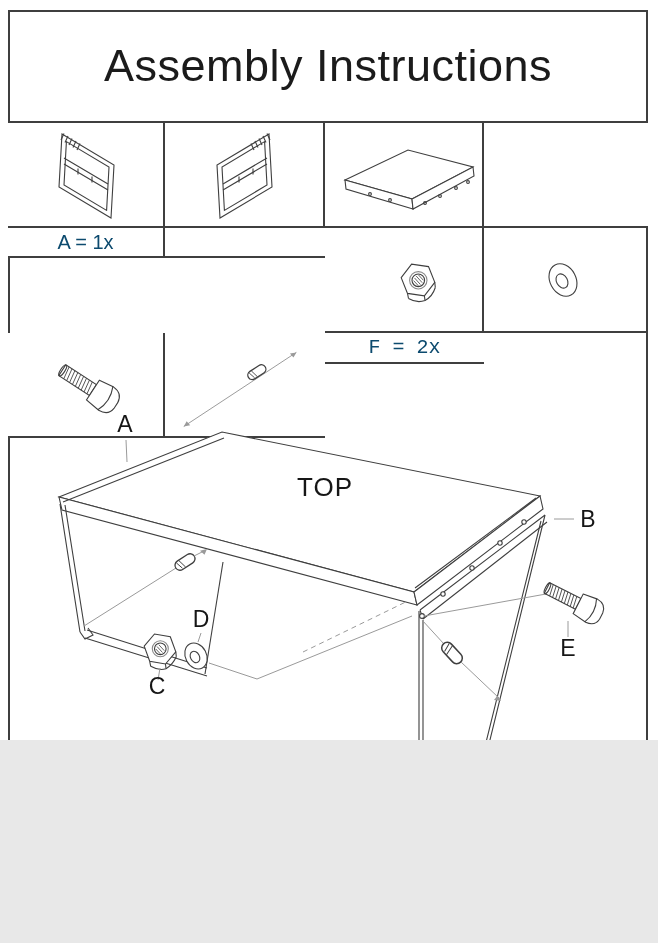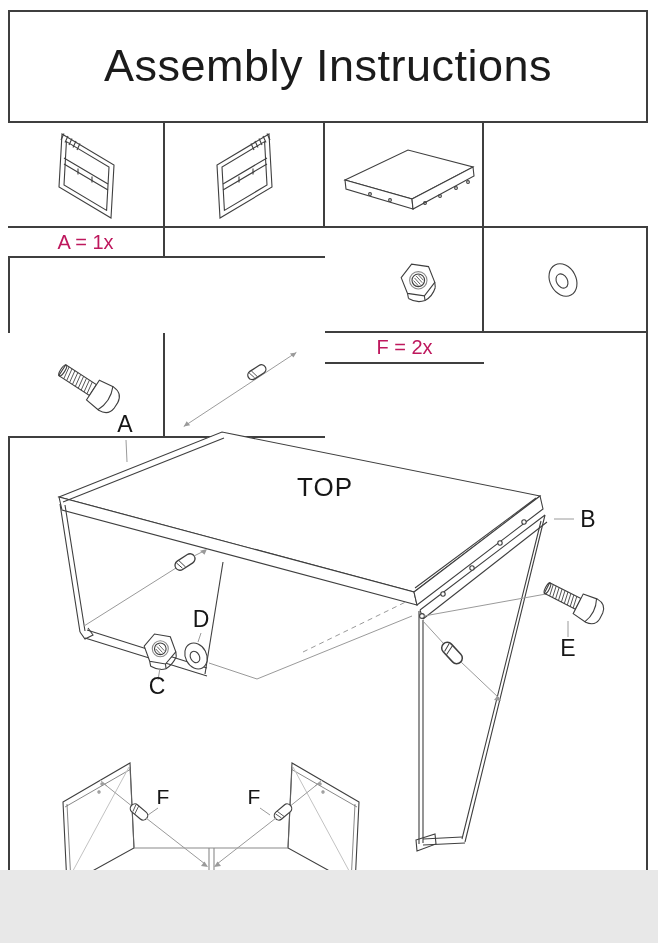--- a/index.html
+++ b/index.html
@@ -1,30 +1,30 @@
 <!DOCTYPE html>
 <html><head>
 <meta charset="utf-8">
 <style>
   html,body{margin:0;padding:0;background:#e8e8e8;}
-  .page{position:relative;width:658px;height:870px;background:#ffffff;
+  .page{position:relative;width:658px;height:740px;background:#ffffff;
         font-family:"Liberation Sans",sans-serif;color:#161616;overflow:hidden;}
   .page-border{position:absolute;left:8px;top:10px;width:640px;height:925px;
         border:2px solid #3f3f3f;box-sizing:border-box;pointer-events:none;}
   .title{position:absolute;left:8px;top:12px;width:640px;height:107px;
         display:flex;align-items:center;justify-content:center;
         font-size:45px;letter-spacing:0.5px;color:#1b1b1b;}
   .parts-grid{position:absolute;left:8px;top:121px;width:640px;
         display:grid;grid-template-columns:157px 160px 159px 164px;
         border-top:2px solid #3f3f3f;box-sizing:border-box;}
   .cell{box-sizing:border-box;border-right:2px solid #3f3f3f;border-bottom:2px solid #3f3f3f;
         display:flex;align-items:center;justify-content:center;background:#fff;}
-  .cell.last{border-right:none;}
+  .cell.last{border-right:none;font-family:Liberation Mono, monospace;}
   .icell{height:105px;}
-  .lcell{font-size:20px;color:#be185d;}
+  .lcell{font-size:20px;color:#0c4a6e;}
   .lcell.r1{height:30px;}
   .lcell.r2{height:31px;}
   .diagram{position:absolute;left:8px;top:392px;width:640px;height:543px;}
   svg{display:block;}
   .ln{stroke:#3f3f3f;stroke-width:1.1;fill:none;}
   .lnw{stroke:#3f3f3f;stroke-width:1.1;fill:#ffffff;}
   .thin{stroke:#9a9a9a;stroke-width:1;fill:none;}
   .dash{stroke:#9a9a9a;stroke-width:1;fill:none;stroke-dasharray:5 4;}
   .lbl{font-family:"Liberation Sans",sans-serif;font-size:23px;fill:#161616;}
   .lbl-top{font-family:"Liberation Sans",sans-serif;font-size:26px;fill:#161616;letter-spacing:1px;}

